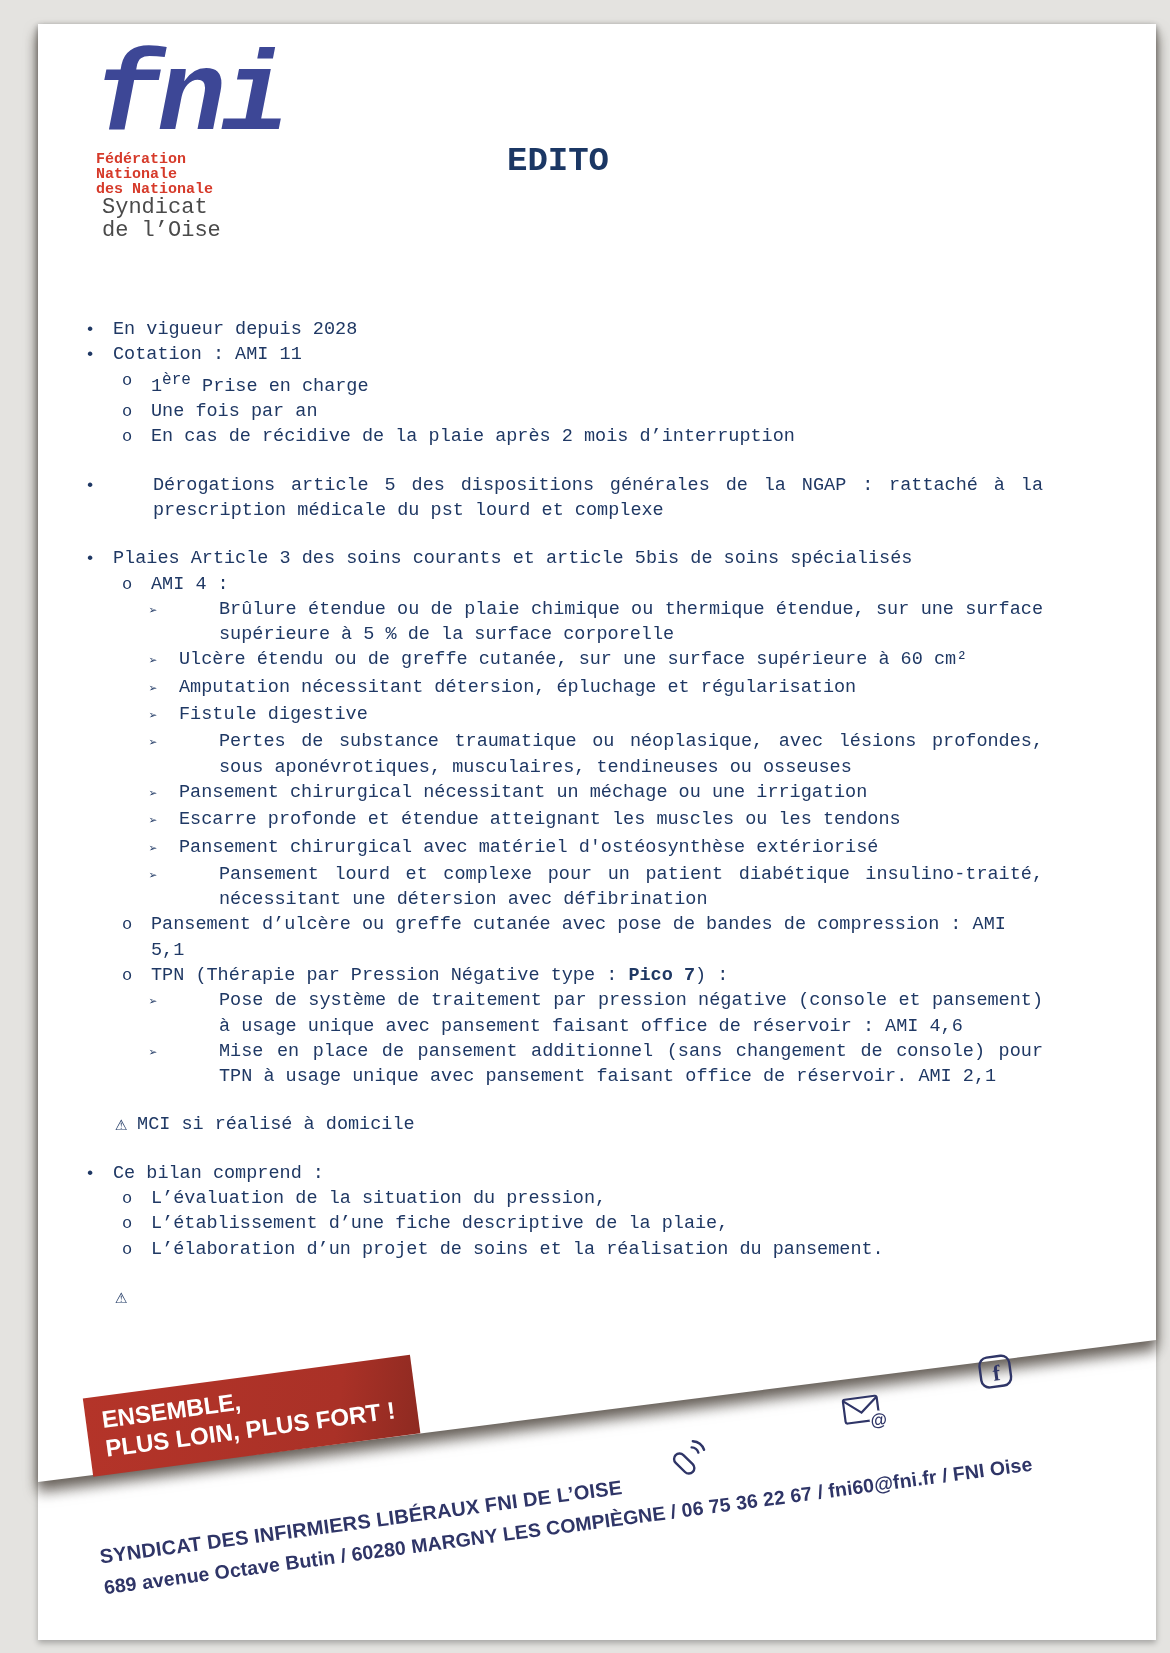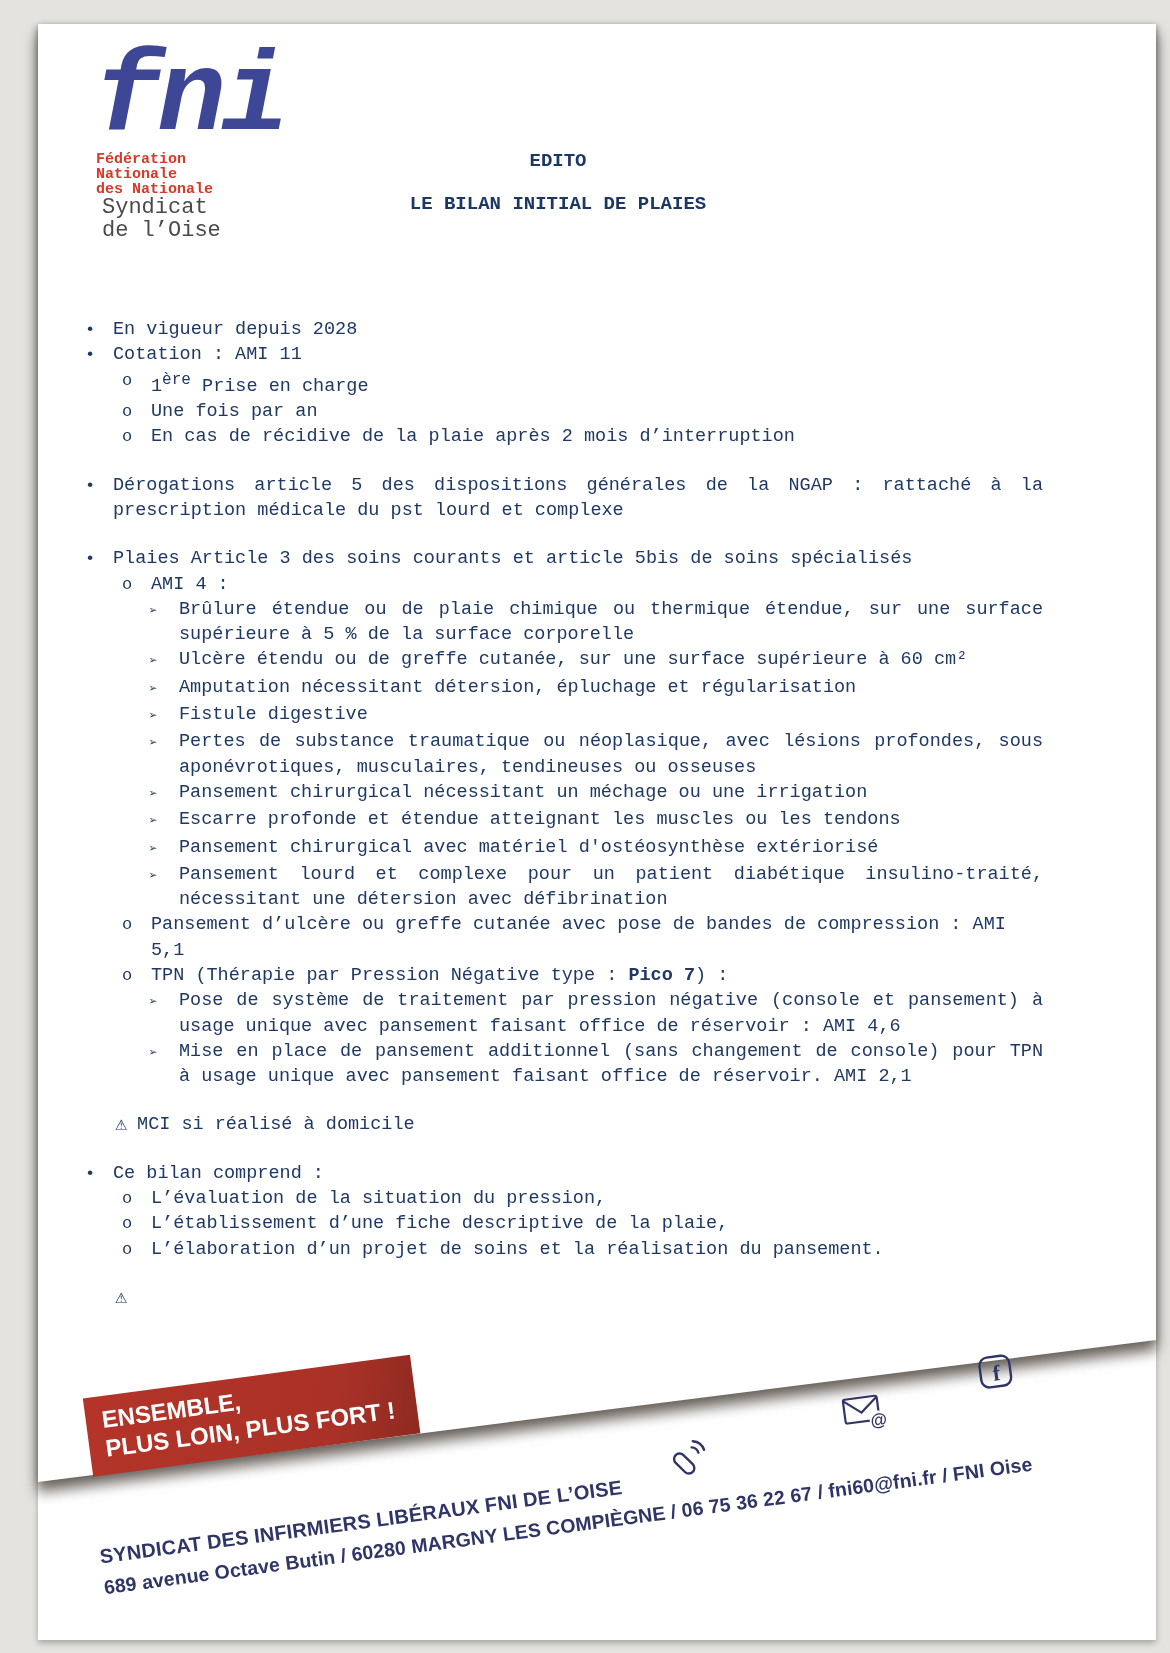--- a/index.html
+++ b/index.html
@@ -46,37 +46,37 @@
   .logo-syn {
     position:absolute; left:64px; top:172px;
     color:#4a4a4a;
     font-size:22px; line-height:23px;
   }
   
   .title {
     position:absolute; left:0; top:116px; width:1040px;
     text-align:center;
     color:#1b3764; font-weight:bold;
-    font-size:19px; line-height:43px;
+    font-size:34px; line-height:43px;
   }
   
   .content {
     position:absolute; left:47px; top:293px; width:958px;
     color:#1f3864;
     font-size:18.5px; line-height:25.3px;
   }
   .li { display:flex; }
   .m  { flex:0 0 auto; }
   .m1 { width:28px; font-size:17px; }
   .l2 { margin-left:37px; }
   .m2 { width:29px; font-size:17px; }
   .l3 { margin-left:64px; }
   .m3 { width:30px; font-size:14px; padding-top:2px; }
   .t  { flex:1; }
-  .just .t { text-align:justify; }
+  .just .t { text-align:justify;margin-left:40px; }
   .gap { margin-top:23px; }
   sup { font-size:16px;text-align:right; }
   .warn-line { display:flex; margin-left:30px; align-items:flex-start; }
   .w-icon { margin-right:10px; font-size:20px; flex:0 0 auto; }
   
   .footer {
     position:absolute; left:70px; top:1378px;
     width:1140px; height:280px;
     transform:rotate(-7.6deg); transform-origin:0 0;
     color:#2f3567;
@@ -119,21 +119,20 @@
       <div>Nationale</div>
       <div>des Nationale</div>
     </div>
     <div class="logo-syn">
       <div>Syndicat</div>
       <div>de l’Oise</div>
     </div>
 
     <div class="title">
       <div>EDITO</div>
-      <div>LE BILAN INITIAL DE PLAIES</div>
     </div>
 
     <div class="content">
 
       <div class="li">
         <span class="m m1">•</span>
         <span class="t">En vigueur depuis 2028</span>
       </div>
 
       <div class="li">

